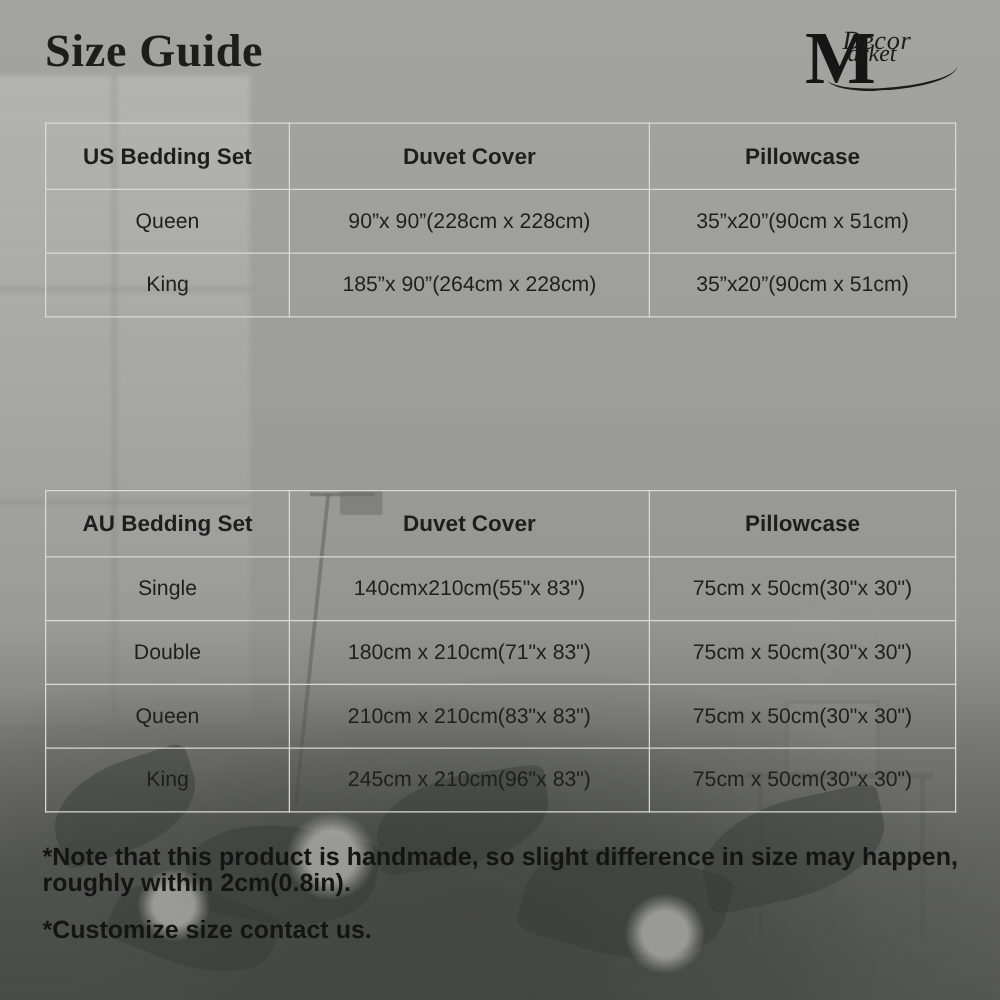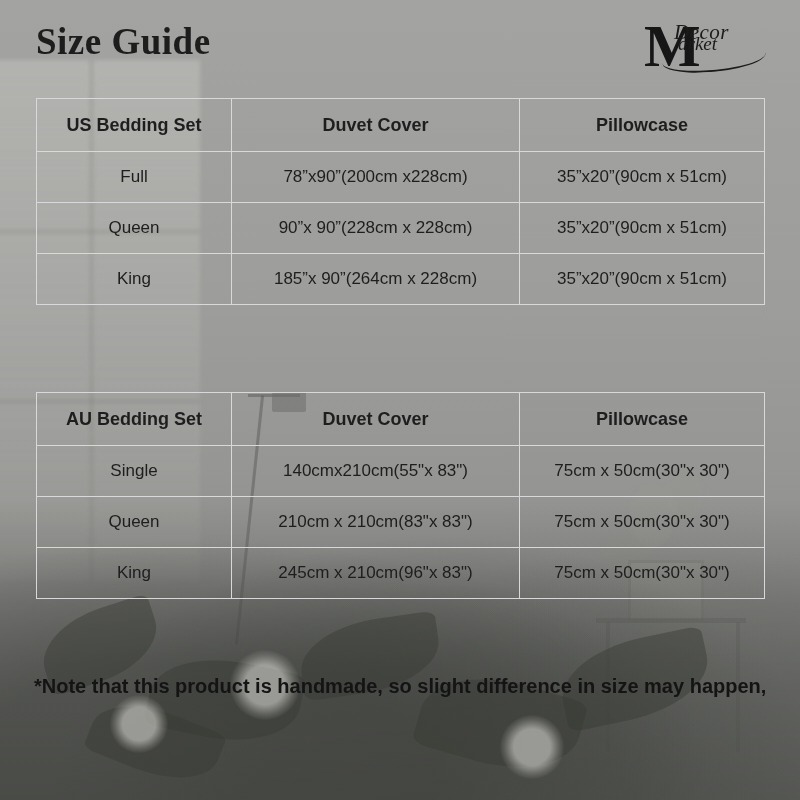--- a/index.html
+++ b/index.html
@@ -290,25 +290,20 @@
         </colgroup>
       <thead>
         <tr>
           <th>US Bedding Set</th>
           <th>Duvet Cover</th>
           <th>Pillowcase</th>
         </tr>
       </thead>
       <tbody>
         <tr>
-          <td>Full</td>
-          <td>78”x90”(200cm x228cm)</td>
-          <td>35”x20”(90cm x 51cm)</td>
-        </tr>
-        <tr>
           <td>Queen</td>
           <td>90”x 90”(228cm x 228cm)</td>
           <td>35”x20”(90cm x 51cm)</td>
         </tr>
         <tr>
           <td>King</td>
           <td>185”x 90”(264cm x 228cm)</td>
           <td>35”x20”(90cm x 51cm)</td>
         </tr>
       </tbody>
@@ -327,30 +322,37 @@
           <th>Pillowcase</th>
         </tr>
       </thead>
       <tbody>
         <tr>
           <td>Single</td>
           <td>140cmx210cm(55"x 83")</td>
           <td>75cm x 50cm(30"x 30")</td>
         </tr>
         <tr>
+          <td>Double</td>
+          <td>180cm x 210cm(71"x 83")</td>
+          <td>75cm x 50cm(30"x 30")</td>
+        </tr>
+        <tr>
           <td>Queen</td>
           <td>210cm x 210cm(83"x 83")</td>
           <td>75cm x 50cm(30"x 30")</td>
         </tr>
         <tr>
           <td>King</td>
           <td>245cm x 210cm(96"x 83")</td>
           <td>75cm x 50cm(30"x 30")</td>
         </tr>
       </tbody>
     </table>
 
     <div class="notes">
       <div class="note-line">*Note that this product is handmade, so slight  difference in size may happen,</div>
+      <div class="note-line">roughly within 2cm(0.8in).</div>
+      <div class="note-line note-2">*Customize size contact us.</div>
     </div>
 
   </div>
 </div>
 
 </body></html>

